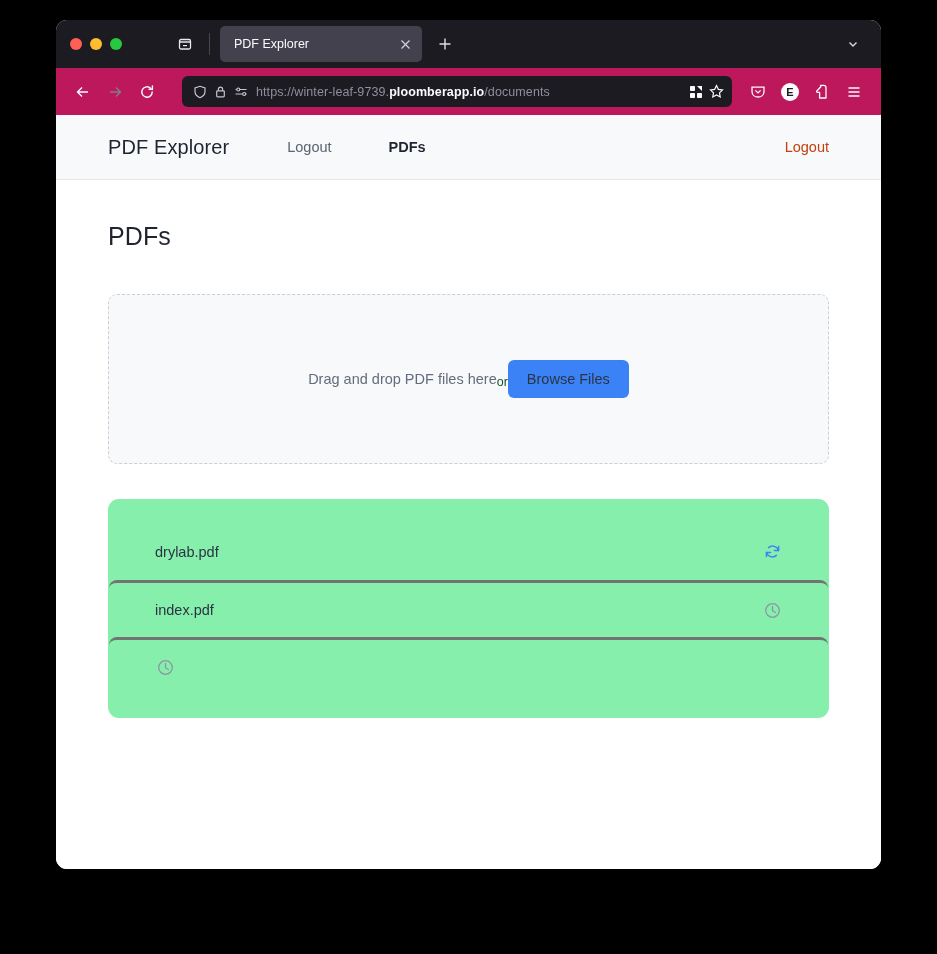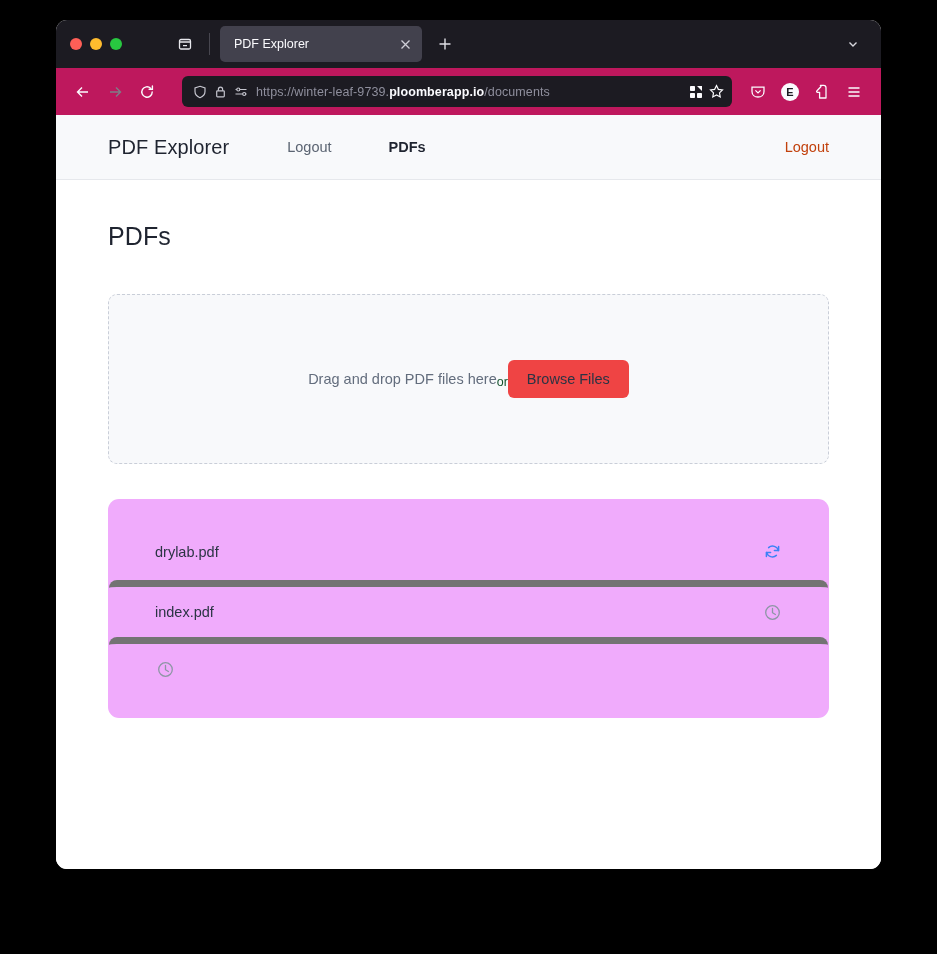--- a/index.html
+++ b/index.html
@@ -230,45 +230,45 @@
   .dz-text {
     font-size: 14.5px;
     color: #636d7d;
   }
   .dz-or {
     font-size: 12.5px;
     color: #14532d;
     margin: 16px 0 11px 0;
   }
   .browse-btn {
-    background: #ef4444;
+    background: #3b82f6;
     border: none;
     border-radius: 6px;
     padding: 11px 19px;
     font-size: 14.5px;
     color: #2b3444;
     font-family: "Liberation Sans", sans-serif;
     font-weight: 400;
   }
 
   .file-card {
     margin-top: 35px;
-    background: #f0abfc;
+    background: #86efac;
     border-radius: 11px;
     padding: 24px 0;
   }
   .file-row {
     height: 57px;
     display: flex;
     align-items: center;
     padding: 0 46px 0 46px;
     margin: 0 1px;
   }
   .file-row + .file-row {
-    border-top: 7px solid #737373;
+    border-top: 3px solid #737373;
     border-top-left-radius: 8px;
     border-top-right-radius: 8px;
     gap: 8px;
   }
   .file-name {
     flex: 1;
     font-size: 14.5px;
     color: #2b3444;
   }
   .file-status {

